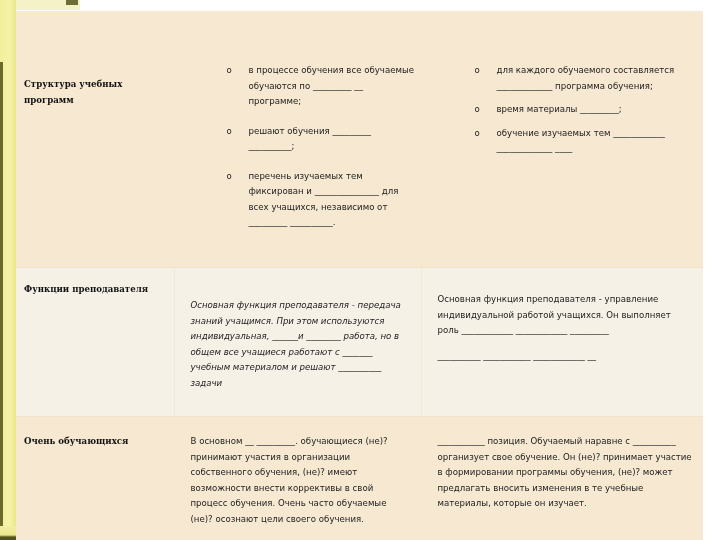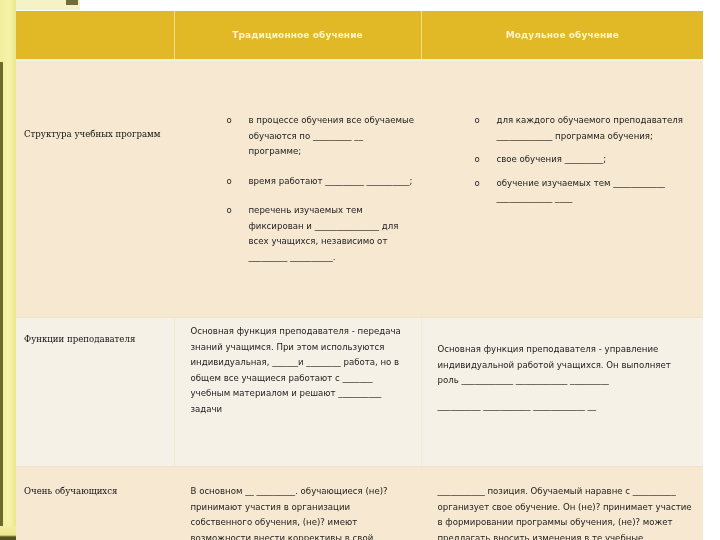--- a/index.html
+++ b/index.html
@@ -76,21 +76,21 @@
       color: #222;
       border-right: 1px solid #f3e8d2;
       border-bottom: 1px solid #f0e3c8;
       padding: 0;
     }
     .row td:last-child { border-right: none; }
     .row.odd td { background: #f6e8d1; }
     .row.even td { background: #f6f1e7; }
 
     .row .label {
-      font-weight: normal;
+      font-weight: bold;
       font-size: 8.6px;
       font-family: "DejaVu Serif", serif;
       color: #111;
     }
 
     .r1 td { height: 190px; }
     .r2 td { height: 134px; }
     .r3 td { height: 127px; }
 
     .r1 .label { padding: 66px 0 0 8px; line-height: 15.5px; }
@@ -112,21 +112,21 @@
     }
     .trad ul.bul { padding: 52px 6px 0 0; }
     .trad ul.bul li { margin-left: 74px; margin-bottom: 14px; }
     .trad .bullet { left: -22px; top: 0; }
 
     .mod ul.bul { padding: 52px 6px 0 0; }
     .mod ul.bul li { margin-left: 75px; margin-bottom: 8px; }
     .mod .bullet { left: -22px; top: 0; }
 
     .para { padding: 0 10px 0 16px; }
-    .r2 .trad .para { padding-top: 6px; line-height: 15.5px; }
+    .r2 .trad .para { padding-top: 30px; line-height: 15.5px; font-style: italic; }
     .r2 .mod .para { padding-top: 24px; line-height: 15.5px; }
     .r3 .trad .para { padding-top: 17px; line-height: 15.5px; }
     .r3 .mod .para { padding-top: 17px; line-height: 15.5px; }
 
     .r2 .mod .para-extra { padding: 10px 14px 0 16px; }
   </style>
 </head>
 <body>
 
 <div class="frame-top-left"></div>
@@ -136,55 +136,50 @@
 <div class="frame-bottom"></div>
 
 <div class="table-wrap">
   <table class="cmp">
     <colgroup>
       <col class="c1">
         <col class="c2">
         <col class="c3">
     </colgroup>
     <tbody>
-        <tr class="hdr">
-      <td></td>
-      <td>Традиционное обучение</td>
-      <td>Модульное обучение</td>
-    </tr>
 
     <tr class="row odd r1">
       <td class="label">
         <div>Структура учебных программ</div>
       </td>
       <td class="trad">
         <ul class="bul">
           <li>
             <span class="bullet">o</span>
             <span>в процессе обучения все обучаемые обучаются по _________ __ программе;</span>
           </li>
           <li>
             <span class="bullet">o</span>
-            <span>время работают _________ __________;</span>
+            <span>решают обучения _________ __________;</span>
           </li>
           <li>
             <span class="bullet">o</span>
             <span>перечень изучаемых тем фиксирован и _______________ для всех учащихся, независимо от _________ __________.</span>
           </li>
         </ul>
       </td>
       <td class="mod">
         <ul class="bul">
           <li>
             <span class="bullet">o</span>
-            <span>для каждого обучаемого преподавателя _____________ программа обучения;</span>
-          </li>
-          <li>
-            <span class="bullet">o</span>
-            <span>свое обучения _________;</span>
+            <span>для каждого обучаемого составляется _____________ программа обучения;</span>
+          </li>
+          <li>
+            <span class="bullet">o</span>
+            <span>время материалы _________;</span>
           </li>
           <li>
             <span class="bullet">o</span>
             <span>обучение изучаемых тем ____________ _____________ ____</span>
           </li>
         </ul>
       </td>
     </tr>
 
     <tr class="row even r2">

